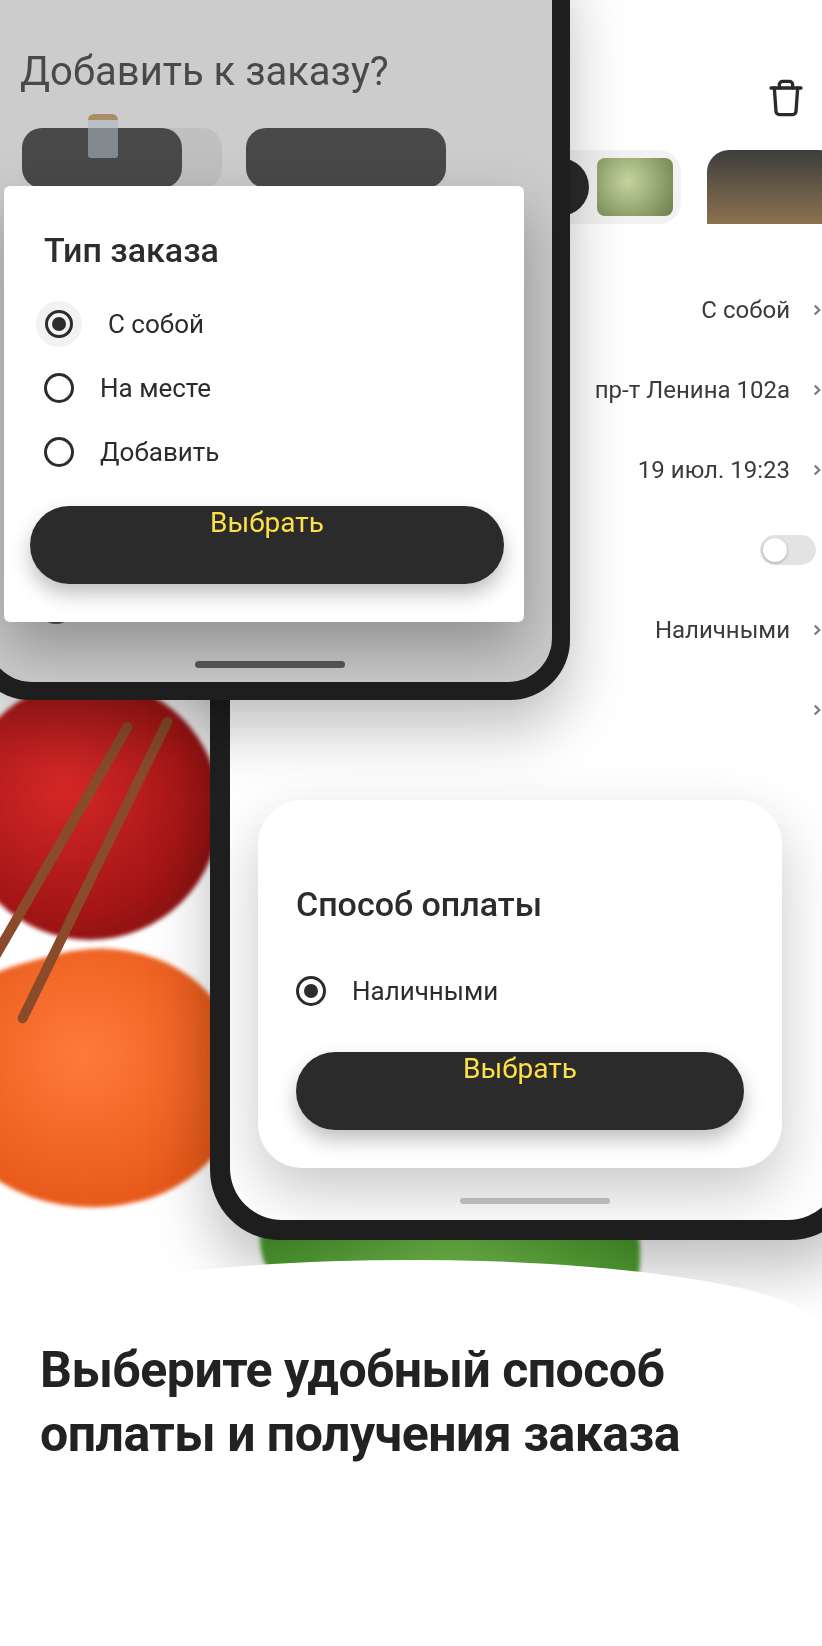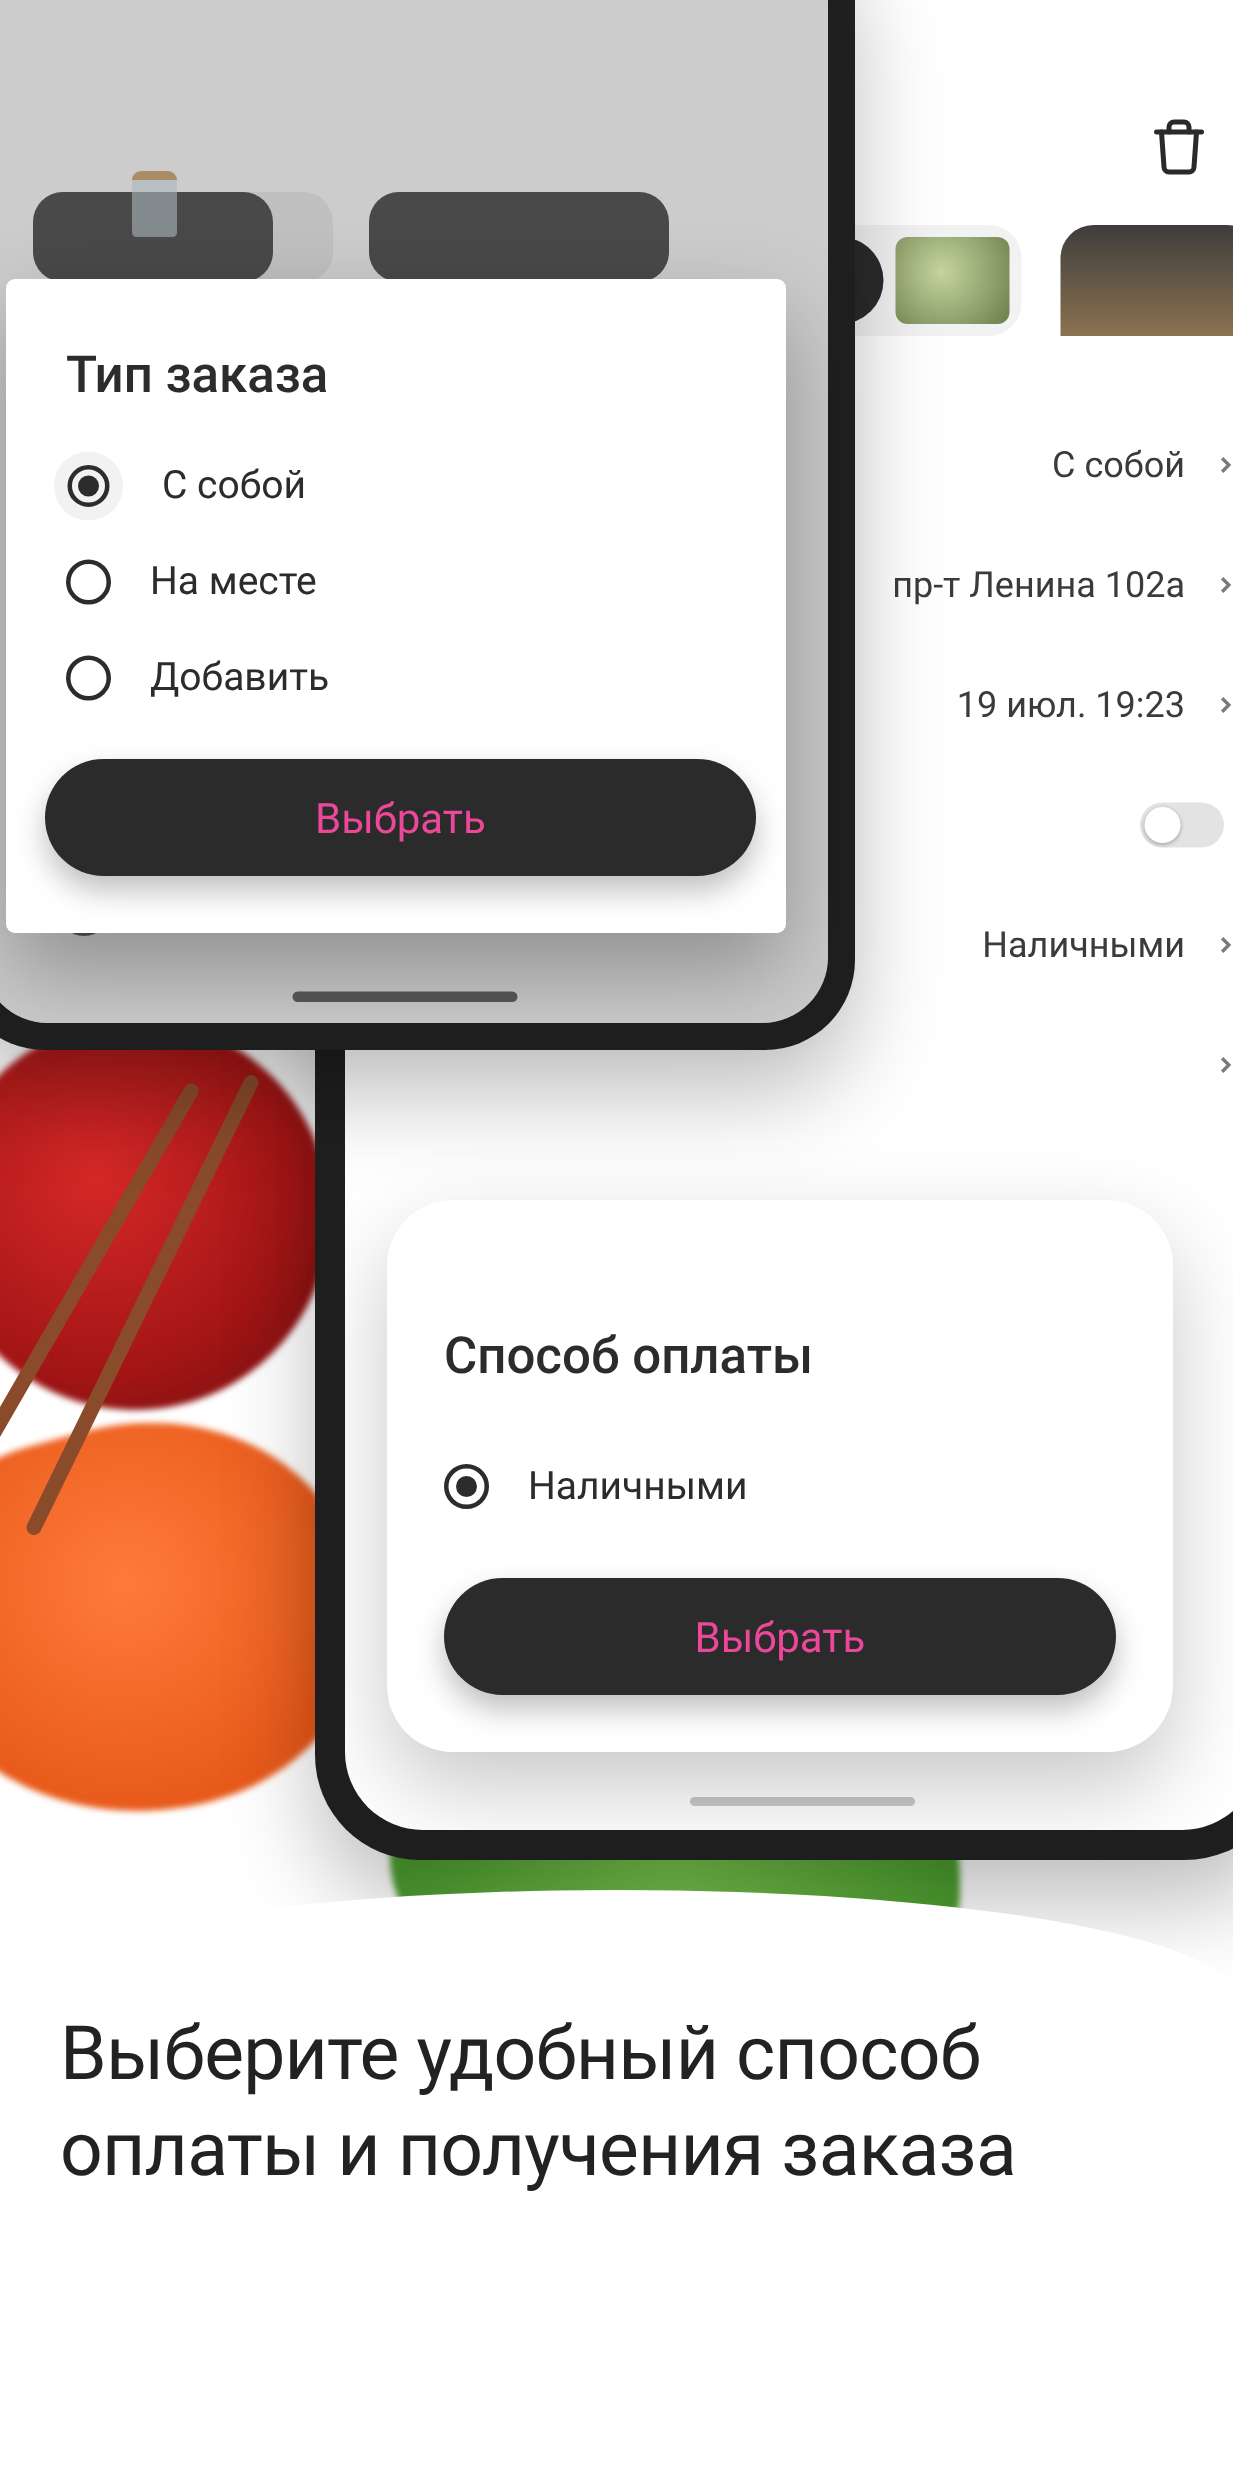--- a/index.html
+++ b/index.html
@@ -42,21 +42,21 @@
   
   .pay-panel { position: absolute; left: 258px; top: 800px; width: 524px; background: #ffffff; border-radius: 44px; box-shadow: 0 24px 60px rgba(0,0,0,0.22); padding: 48px 38px 38px; }
   .pay-panel h2 { font-size: 34px; font-weight: 500; color: #2c2c2c; margin-bottom: 34px; margin-top: 36px; }
   .pay-opt { display: flex; align-items: center; gap: 26px; height: 66px; }
   .pay-opt .lab { font-size: 26px; color: #2c2c2c; }
   .radio { width: 30px; height: 30px; border: 3px solid #2c2c2c; border-radius: 50%; display:flex; align-items:center; justify-content:center; flex:0 0 30px;}
   .radio.sel::after { content:""; width:14px; height:14px; background:#2c2c2c; border-radius:50%; }
   .card-ic { width:34px; height:26px; border:3px solid #2c2c2c; border-radius:5px; position:relative; flex:0 0 34px;}
   .card-ic::after{content:""; position:absolute; left:0; right:0; top:5px; height:3px; background:#2c2c2c;}
   .pay-opt .spacer{flex:1;}
-  .btn-dark { margin-top: 28px; height: 78px; background: #2b2b2b; color: #ec4899; border-radius: 40px; display:flex; align-items:center; justify-content:center; font-size: 28px; box-shadow: 0 10px 20px rgba(0,0,0,0.25); }
+  .btn-dark { margin-top: 28px; height: 78px; background: #2b2b2b; color: #fde047; border-radius: 40px; display:flex; justify-content:center; font-size: 28px; box-shadow: 0 10px 20px rgba(0,0,0,0.25); }
 
   
   .phone-left { position: absolute; left: -30px; top: -60px; width: 600px; height: 760px; background: #1f1f1f; border-radius: 60px; padding: 18px; box-shadow: 0 30px 60px rgba(0,0,0,0.25); }
   .phone-left .screen { width:100%; height:100%; background:#fff; border-radius:44px; overflow:hidden; position:relative; }
   .phone-left .dim { position:absolute; inset:0; background: rgba(120,120,120,0.38); }
   .phone-left .bar { position:absolute; bottom:14px; left:50%; transform:translateX(-50%); width:150px; height:7px; background:#5a5a5a; border-radius:4px; }
   .l-title { position:absolute; left:32px; top:90px; font-size:40px; color:#2c2c2c; }
   .l-cards { position:absolute; left:34px; top:170px; display:flex; gap:24px;}
   .l-card { width:200px; height:60px; background:#ececec; border-radius:20px; display:flex; align-items:center;}
   .l-card .blk{ width:200px; height:60px; background:#2c2c2c; border-radius:20px; margin-left:0;}
@@ -73,21 +73,21 @@
   .t-opt { display:flex; align-items:center; gap:26px; height:64px;}
   .t-opt .lab{font-size:26px; color:#2c2c2c;}
   .t-opt .radio-o{width:30px;height:30px;border:3px solid #2c2c2c;border-radius:50%; flex:0 0 30px;}
   .t-opt .radio-big{width:46px;height:46px;border-radius:50%;background:#f2f2f2;display:flex;align-items:center;justify-content:center; flex:0 0 46px; margin-left:-8px;}
   .t-opt .radio-big .inner{width:28px;height:28px;border:3px solid #2c2c2c;border-radius:50%;display:flex;align-items:center;justify-content:center;}
   .t-opt .radio-big .inner::after{content:"";width:14px;height:14px;background:#2c2c2c;border-radius:50%;}
   .type-panel .btn-dark{margin-top:22px; height:78px; width:474px; margin-left:-14px;}
 
   
   .curve { position:absolute; left:0; right:0; top:1260px; height:420px; background:#fff; border-radius: 100% 100% 0 0 / 140px 140px 0 0; }
-  .headline { position:absolute; left:40px; top:1338px; right:30px; font-size:50px; line-height:1.28; font-weight:400; color:#222; letter-spacing:-0.5px;}
+  .headline { position:absolute; left:40px; top:1338px; right:30px; font-size:50px; line-height:1.28; font-weight:700; color:#222; letter-spacing:-0.5px;}
 
   svg { display:block; }
 </style>
 </head>
 <body>
 
 <div class="stage">
 
   <div class="blob blob1"></div>
   <div class="blob1b"></div>
@@ -174,20 +174,21 @@
       <div class="radio sel"></div>
       <span class="lab">Наличными</span>
     </div>
     <div class="btn-dark">
       <span>Выбрать</span>
     </div>
   </div>
 
   <div class="phone-left">
     <div class="screen">
+      <div class="l-title">Добавить к заказу?</div>
       <div class="l-cards">
         <div class="l-card first">
             <div class="blk"></div>
           </div>
         <div class="l-card">
             <div class="blk"></div>
           </div>
       </div>
       <div class="bottle"></div>
       <div class="l-row">

